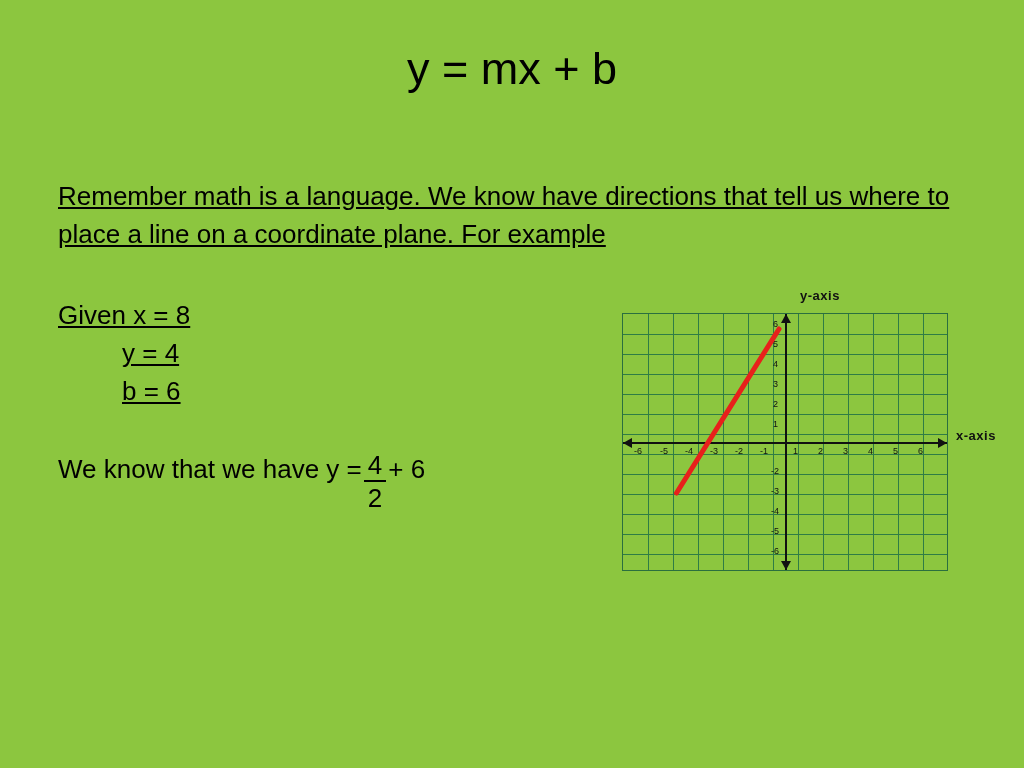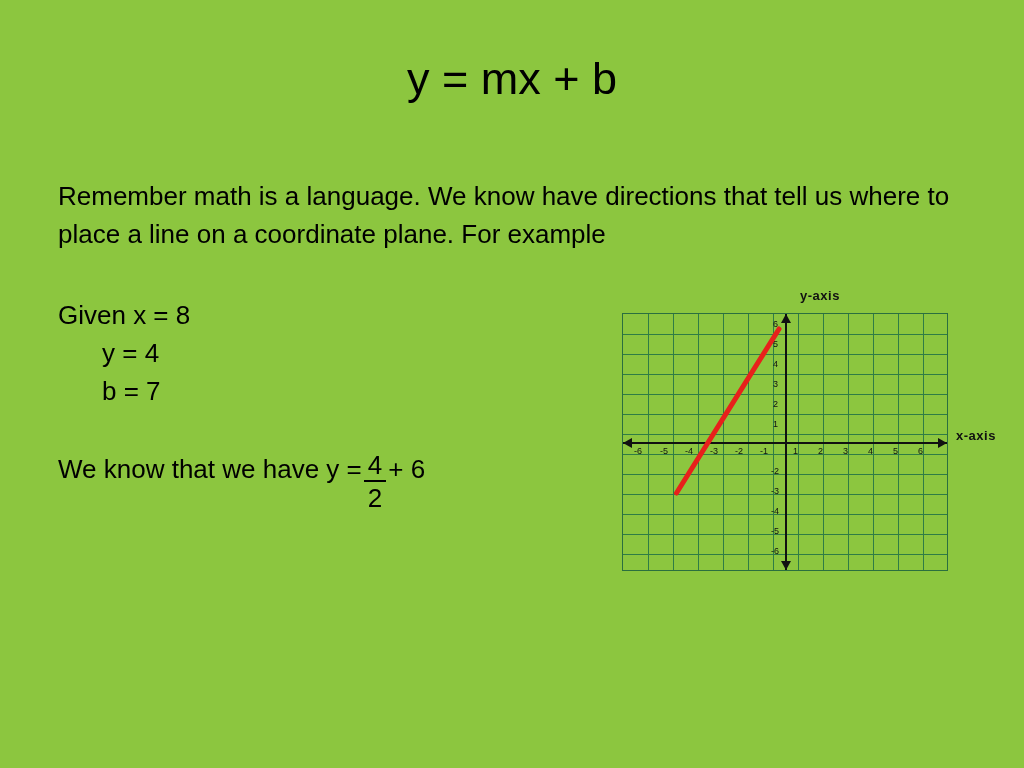--- a/index.html
+++ b/index.html
@@ -15,42 +15,43 @@
     overflow: hidden;
     position: relative;
   }
   .slide {
     position: relative;
     width: 1024px;
     height: 768px;
   }
   .slide-title {
     position: absolute;
-    top: 54px;
+    top: 44px;
     left: 0;
     width: 1024px;
     text-align: center;
     font-size: 45px;
     line-height: 1.1;
     font-weight: normal;
     color: #000;
   }
   .body-block {
     position: absolute;
     left: 58px;
     top: 178px;
     width: 930px;
   }
   .para {
     font-size: 26px;
     line-height: 1.45;
     color: #000;
+    text-decoration: underline;
   }
   .para.indent2 {
-    margin-left: 44px;
+    margin-left: 64px;
   }
   .spacer-sm { height: 26px; }
   .spacer-md { height: 44px; }
   .spacer-lg { height: 62px; }
 
   .fraction-line {
     display: flex;
     align-items: flex-start;
     font-size: 26px;
   }
@@ -157,21 +158,21 @@
   <div class="slide-title">y = mx + b</div>
 
   <div class="body-block">
 
     <div class="para">Remember math is a language.  We know have directions that tell us where to place a line on a coordinate plane.  For example</div>
 
     <div class="spacer-md"></div>
 
     <div class="para">Given x = 8</div>
     <div class="para indent2">y = 4</div>
-    <div class="para indent2">b = 7</div>
+    <div class="para indent2">b = 6</div>
 
     <div class="spacer-md"></div>
 
     <div class="fraction-line">
       <span>We know that we have   y =</span>
       <span class="frac">
         <span class="num">4</span>
         <span class="den">2</span>
       </span>
       <span>+ 6</span>

